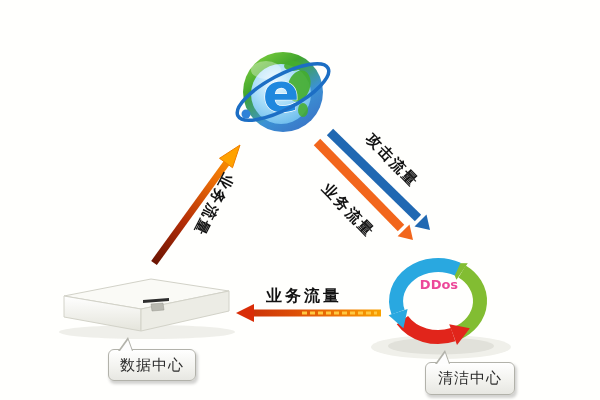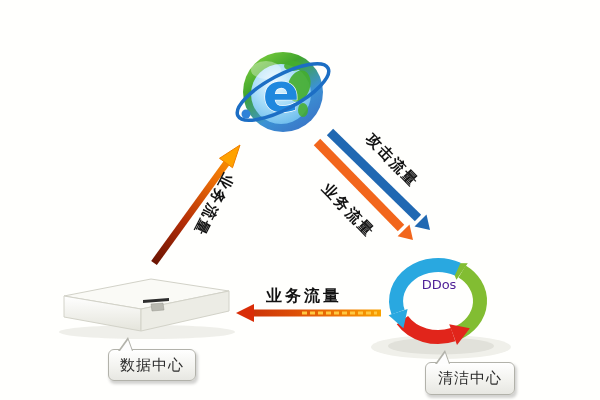--- a/index.html
+++ b/index.html
@@ -14,21 +14,21 @@
     letter-spacing:2px; color:#121212; white-space:nowrap;
     text-align:center; transform-origin:center;
   }
   .label-attack   { left:352px; top:151px; width:80px; transform:rotate(46deg); }
   .label-biz-right{ left:308px; top:201px; width:80px; transform:rotate(46deg); }
   .label-biz-up   { left:173px; top:195px; width:80px; transform:rotate(117deg); }
   .label-biz-h    { left:249px; top:286px; width:110px; font-size:16px; letter-spacing:3px; transform:none; }
   .ddos-text {
     position:absolute; left:403px; top:277px; width:72px;
     text-align:center; font-size:13px; line-height:15px;
-    color:#4c1d95; font-weight:400;
+    color:#ec4899; font-weight:700;
   }
   .callout {
     position:absolute; display:flex; align-items:center; justify-content:center;
     background:linear-gradient(180deg,#ffffff 0%,#f3f3ef 55%,#e7e7e2 100%);
     border:1px solid #b2b2aa; border-radius:6px;
     box-shadow:1.5px 2.5px 3px rgba(0,0,0,0.18);
     font-size:15px; color:#2b2b2b; letter-spacing:1px;
   }
   .callout::before {
     content:""; position:absolute; top:-13px; left:9px; width:0; height:0;

